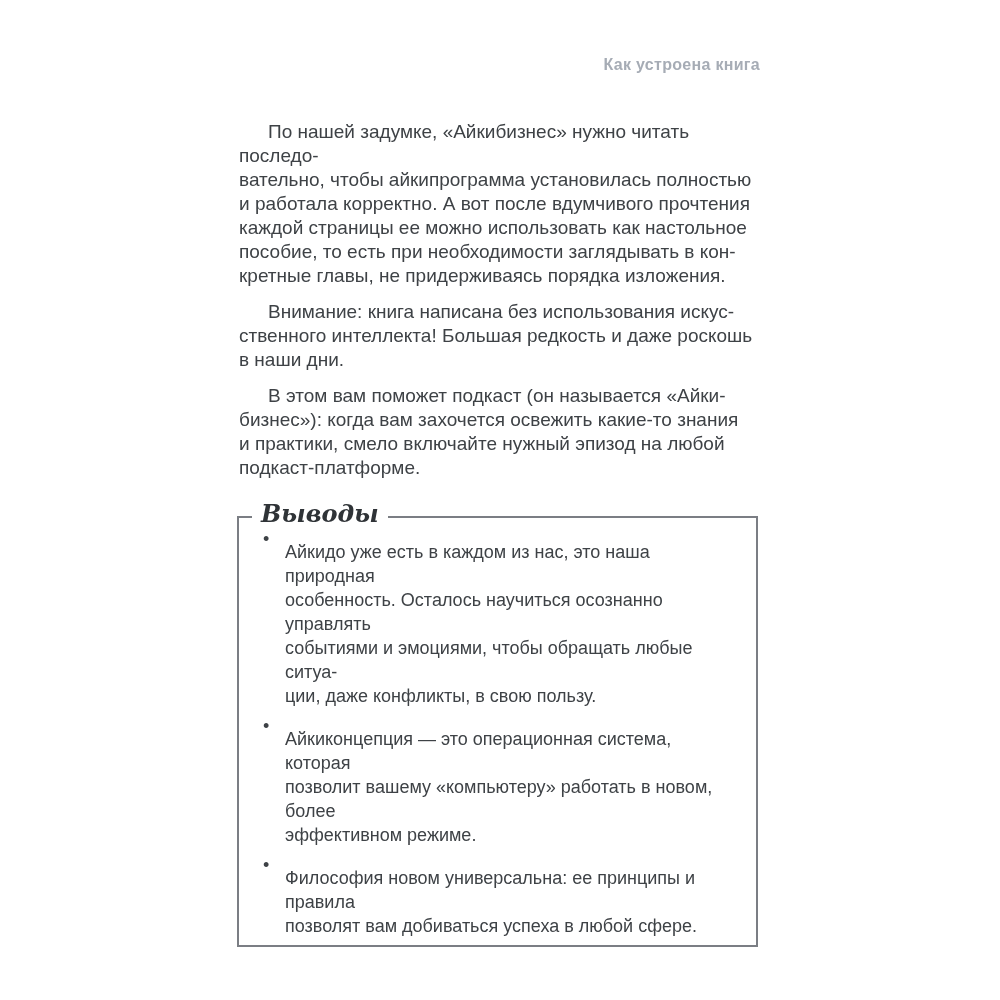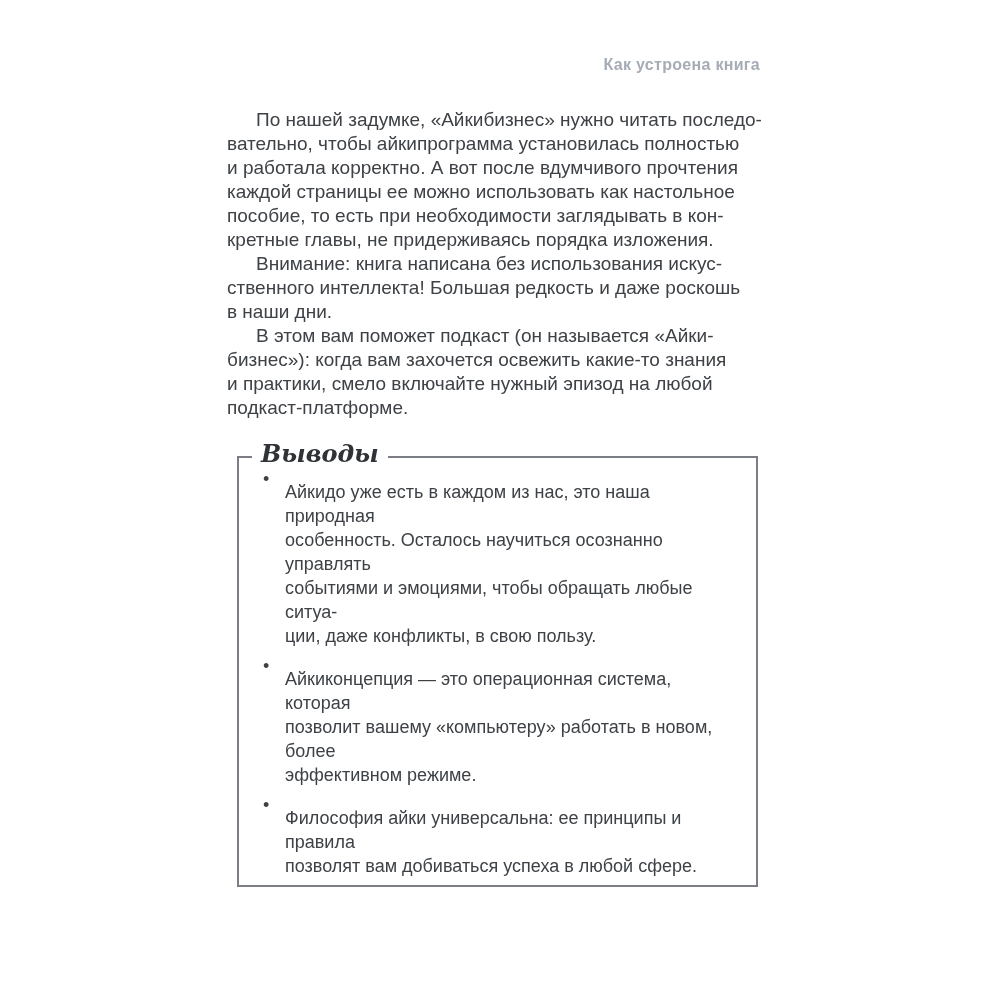--- a/index.html
+++ b/index.html
@@ -22,21 +22,21 @@
     position:absolute;
     left:227px;top:108px;
     width:548px;
     color:#3e4246;
     font-size:19px;
     line-height:24px;
   }
   .para{
     white-space:pre-line;
     text-indent:29px;
-    margin:0;
+    margin:12px;
   }
   .box{
     position:relative;
     margin:36px 0 0 10px;
     width:521px;
     box-sizing:border-box;
     border:2px solid #7b7e84;
     padding:9px 24px 7px 24px;
     background:#ffffff;
   }
@@ -106,19 +106,19 @@
 
       <div class="bullet">
         <span class="b-marker">•</span>
         <span class="b-text">Айкиконцепция — это операционная система, которая
 позволит вашему «компьютеру» работать в новом, более
 эффективном режиме.</span>
       </div>
 
       <div class="bullet">
         <span class="b-marker">•</span>
-        <span class="b-text">Философия айки универсальна: ее принципы и правила
+        <span class="b-text">Философия новом универсальна: ее принципы и правила
 позволят вам добиваться успеха в любой сфере.</span>
       </div>
     </div>
 
   </div>
 </div>
 
 </body></html>

